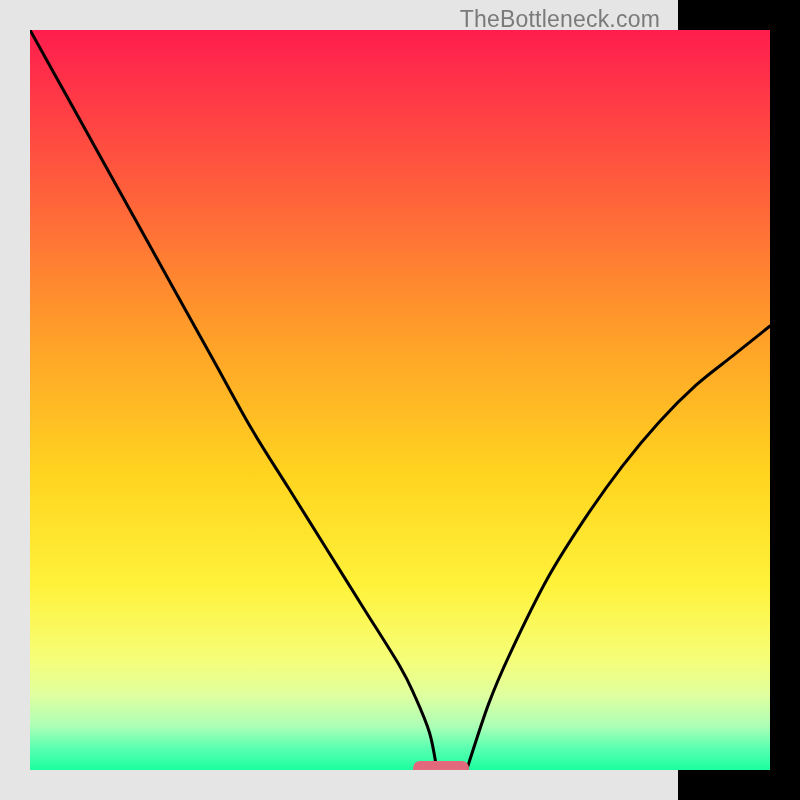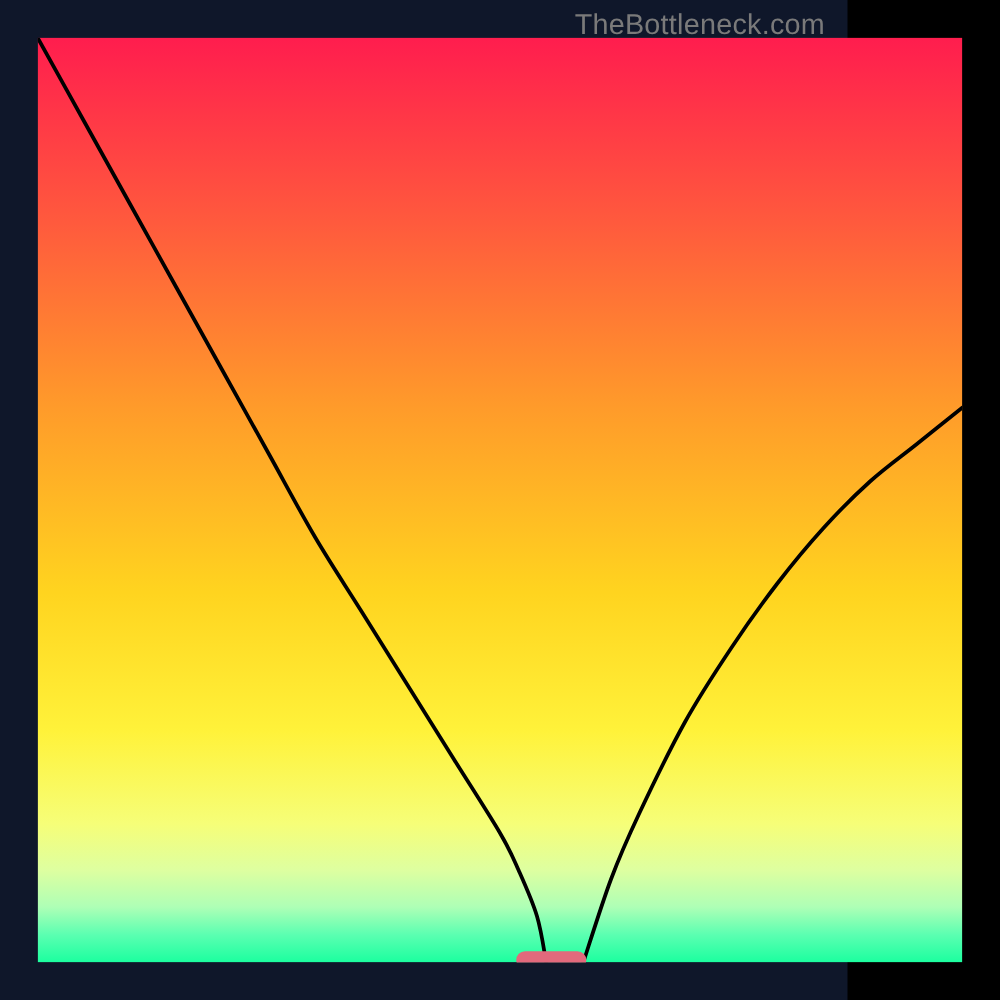--- a/index.html
+++ b/index.html
@@ -8,21 +8,21 @@
     width: 800px;
     height: 800px;
     overflow: hidden;
     font-family: Arial, Helvetica, sans-serif;
     background: #000;
   }
   .chart-frame {
     position: relative;
     width: 678px;
     height: 800px;
-    background: #0f172a;
+    background: #e5e5e5;
   }
   .plot-area {
     position: absolute;
     left: 30px;
     top: 30px;
     width: 740px;
     height: 740px;
     overflow: hidden;
   }
   .gradient-bg {

